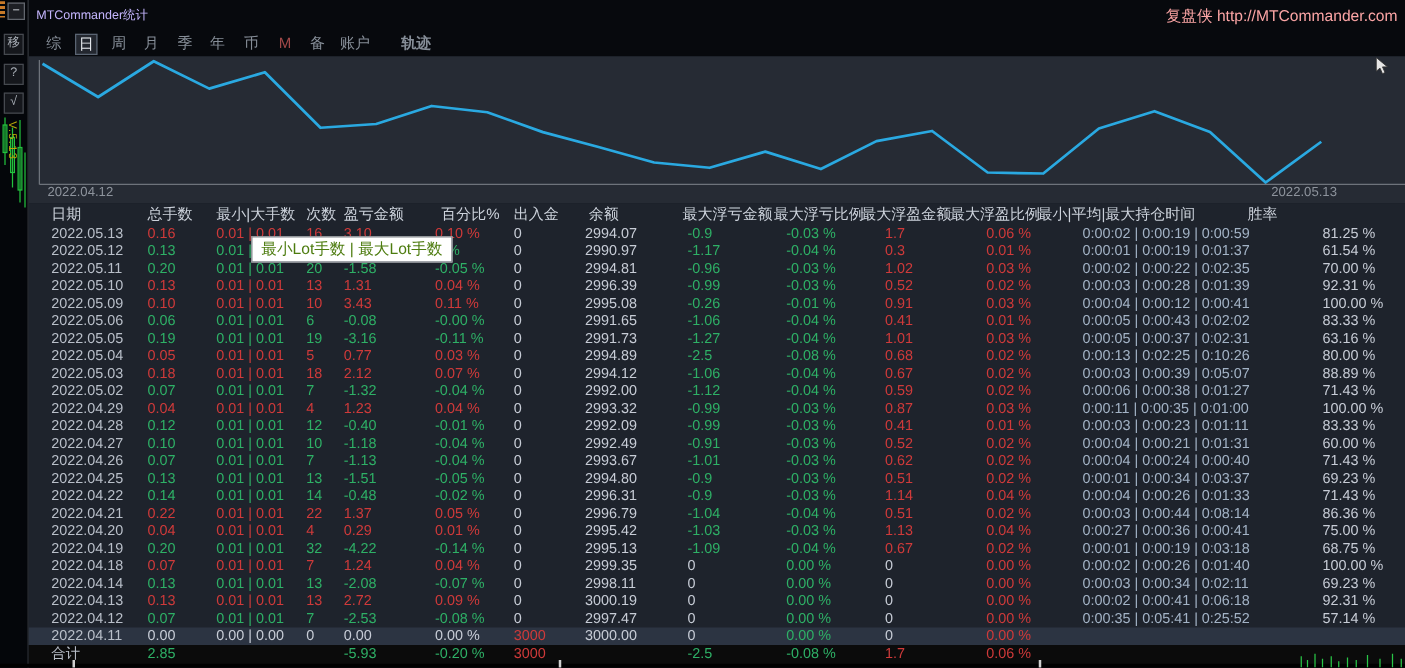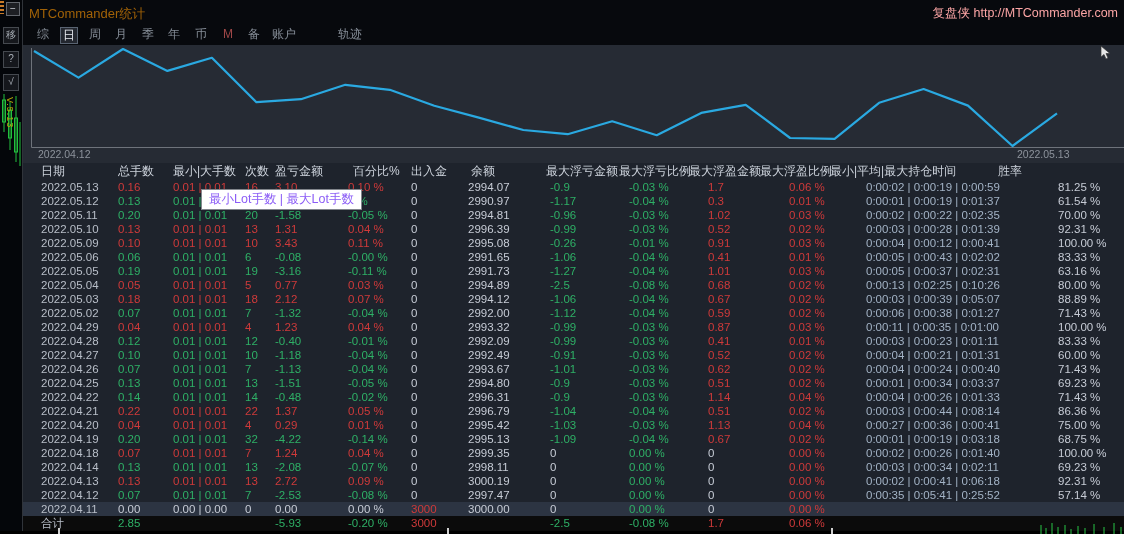--- a/index.html
+++ b/index.html
@@ -13,21 +13,21 @@
             border:1px solid #62666d;color:#cfd3da;font-size:10px;line-height:11px;
             text-align:center;box-sizing:border-box;cursor:default}
   .sbtn{position:absolute;left:3px;width:16px;height:17px;background:#15171c;border:1px solid #45494f;
         color:#aab0b8;font-size:10px;line-height:14px;text-align:center;box-sizing:border-box}
   .candles{position:absolute;left:0;top:92px}
   .version{position:absolute;left:5px;top:97px;color:#b7a70a;font-size:9px;
            writing-mode:vertical-rl;letter-spacing:1px;z-index:3}
   
   .panel{position:absolute;left:22px;top:0;width:1102px;height:534px;background:#07090d;
          border-left:1px solid #30343a;box-sizing:border-box}
-  .title{position:absolute;left:6px;top:5px;color:#a16207;font-size:13px;white-space:nowrap}
+  .title{position:absolute;left:6px;top:5px;color:#c4b5fd;font-size:10px;white-space:nowrap}
   .brand{position:absolute;right:6px;top:5px;color:#fca5a5;font-size:12.5px;white-space:nowrap}
   .tabbar{position:absolute;left:0;top:24px;width:100%;height:21px}
   .tab{position:absolute;top:3px;color:#868e98;font-size:12px;line-height:15px;padding:0 2px;cursor:default}
   .tab.sel{color:#e8ebf0;border:1px solid #5a6472;background:#23272f}
   .tab.accent{color:#a04848}
   
   .chart{position:absolute;left:0;top:45px;width:1101px;height:118px;background:#262b34}
   .axis-label{position:absolute;top:103px;color:#8d939c;font-size:10.5px;white-space:nowrap}
   #lbl-start{left:15px}
   #lbl-end{left:994px}
@@ -37,21 +37,21 @@
   .hdr{grid-template-columns:77px 55px 72px 30px 78px 58px 60px 75px 73px 70px 71px 70px 168px 1fr;
        height:17px;line-height:17px;font-size:12px;color:#ccd2db}
   .trow{grid-template-columns:77px 55px 72px 30px 73px 63px 57px 82px 79px 79px 81px 77px 192px 1fr;
         height:14px;line-height:14px;font-size:11.5px}
   .trow.hl{background:#2c3442}
   .totalrow{grid-template-columns:77px 55px 72px 30px 73px 63px 57px 82px 79px 79px 81px 77px 192px 1fr;
         height:15.5px;line-height:15px;font-size:11.5px;background:#0b0b0b}
   .t-dim{color:#b9bfc9}.t-red{color:#cf3a3a}.t-grn{color:#2eb066}
   .t-wht{color:#c7ccd6}.t-time{color:#a3b3c6}
   .tooltip{position:absolute;left:178px;top:26px;background:#fff;border:1px solid #82868c;
-           color:#8b5cf6;font-size:12.5px;line-height:17px;padding:1px 7px;z-index:6;white-space:nowrap}
+           color:#4d7c0f;font-size:12.5px;line-height:17px;padding:1px 7px;z-index:6;white-space:nowrap}
   
   .bottomStrip{position:absolute;left:0;top:531px;width:1124px;height:3px;background:#000;z-index:7}
   .tick{position:absolute;top:-3px;width:2px;height:6px;background:#d0d0d0}
   .noise{position:absolute;left:1038px;top:521px;z-index:8}
   .cursor{position:absolute;left:1100px;top:46px;z-index:9}
 </style>
 </head>
 <body>
 
 <div class="sidebar">
@@ -84,21 +84,21 @@
       <span class="tab" style="left: 12px;">综</span>
       <span class="tab sel" style="left: 37px;">日</span>
       <span class="tab" style="left: 64px;">周</span>
       <span class="tab" style="left: 90px;">月</span>
       <span class="tab" style="left: 117px;">季</span>
       <span class="tab" style="left: 143px;">年</span>
       <span class="tab" style="left: 170px;">币</span>
       <span class="tab accent" style="left: 198px;">M</span>
       <span class="tab" style="left: 223px;">备</span>
       <span class="tab" style="left: 247px; text-align: center;">账户</span>
-      <span class="tab" style="left: 313px;">轨迹</span>
+      <span class="tab" style="left: 296px; font-weight: bold;">轨迹</span>
     </div>
 
   <div class="chart">
     <svg id="chart-svg" width="1101" height="118" viewBox="0 0 1101 118">
       <line x1="8.5" y1="3" x2="8.5" y2="102.5" stroke="#6e737b" stroke-width="1"></line>
       <line x1="8.5" y1="102.5" x2="1101" y2="102.5" stroke="#6e737b" stroke-width="1"></line>
       <polyline id="equity-line" points="11.0,6.0 55.5,32.6 100.0,4.0 144.4,25.9 188.9,12.8 233.4,57.2 277.9,54.2 322.3,39.8 366.8,44.8 411.3,60.7 455.8,72.6 500.3,85.0 544.7,89.2 589.2,76.3 633.7,90.2 678.2,67.9 722.7,59.8 767.1,93.0 811.6,93.8 856.1,57.8 900.6,44.0 945.0,60.6 989.5,101.0 1034.0,68.4" fill="none" stroke="#2aa9e1" stroke-width="2.2" stroke-linejoin="round"></polyline>
     </svg>
     <div class="axis-label" id="lbl-start">2022.04.12</div>
     <div class="axis-label" id="lbl-end">2022.05.13</div>

